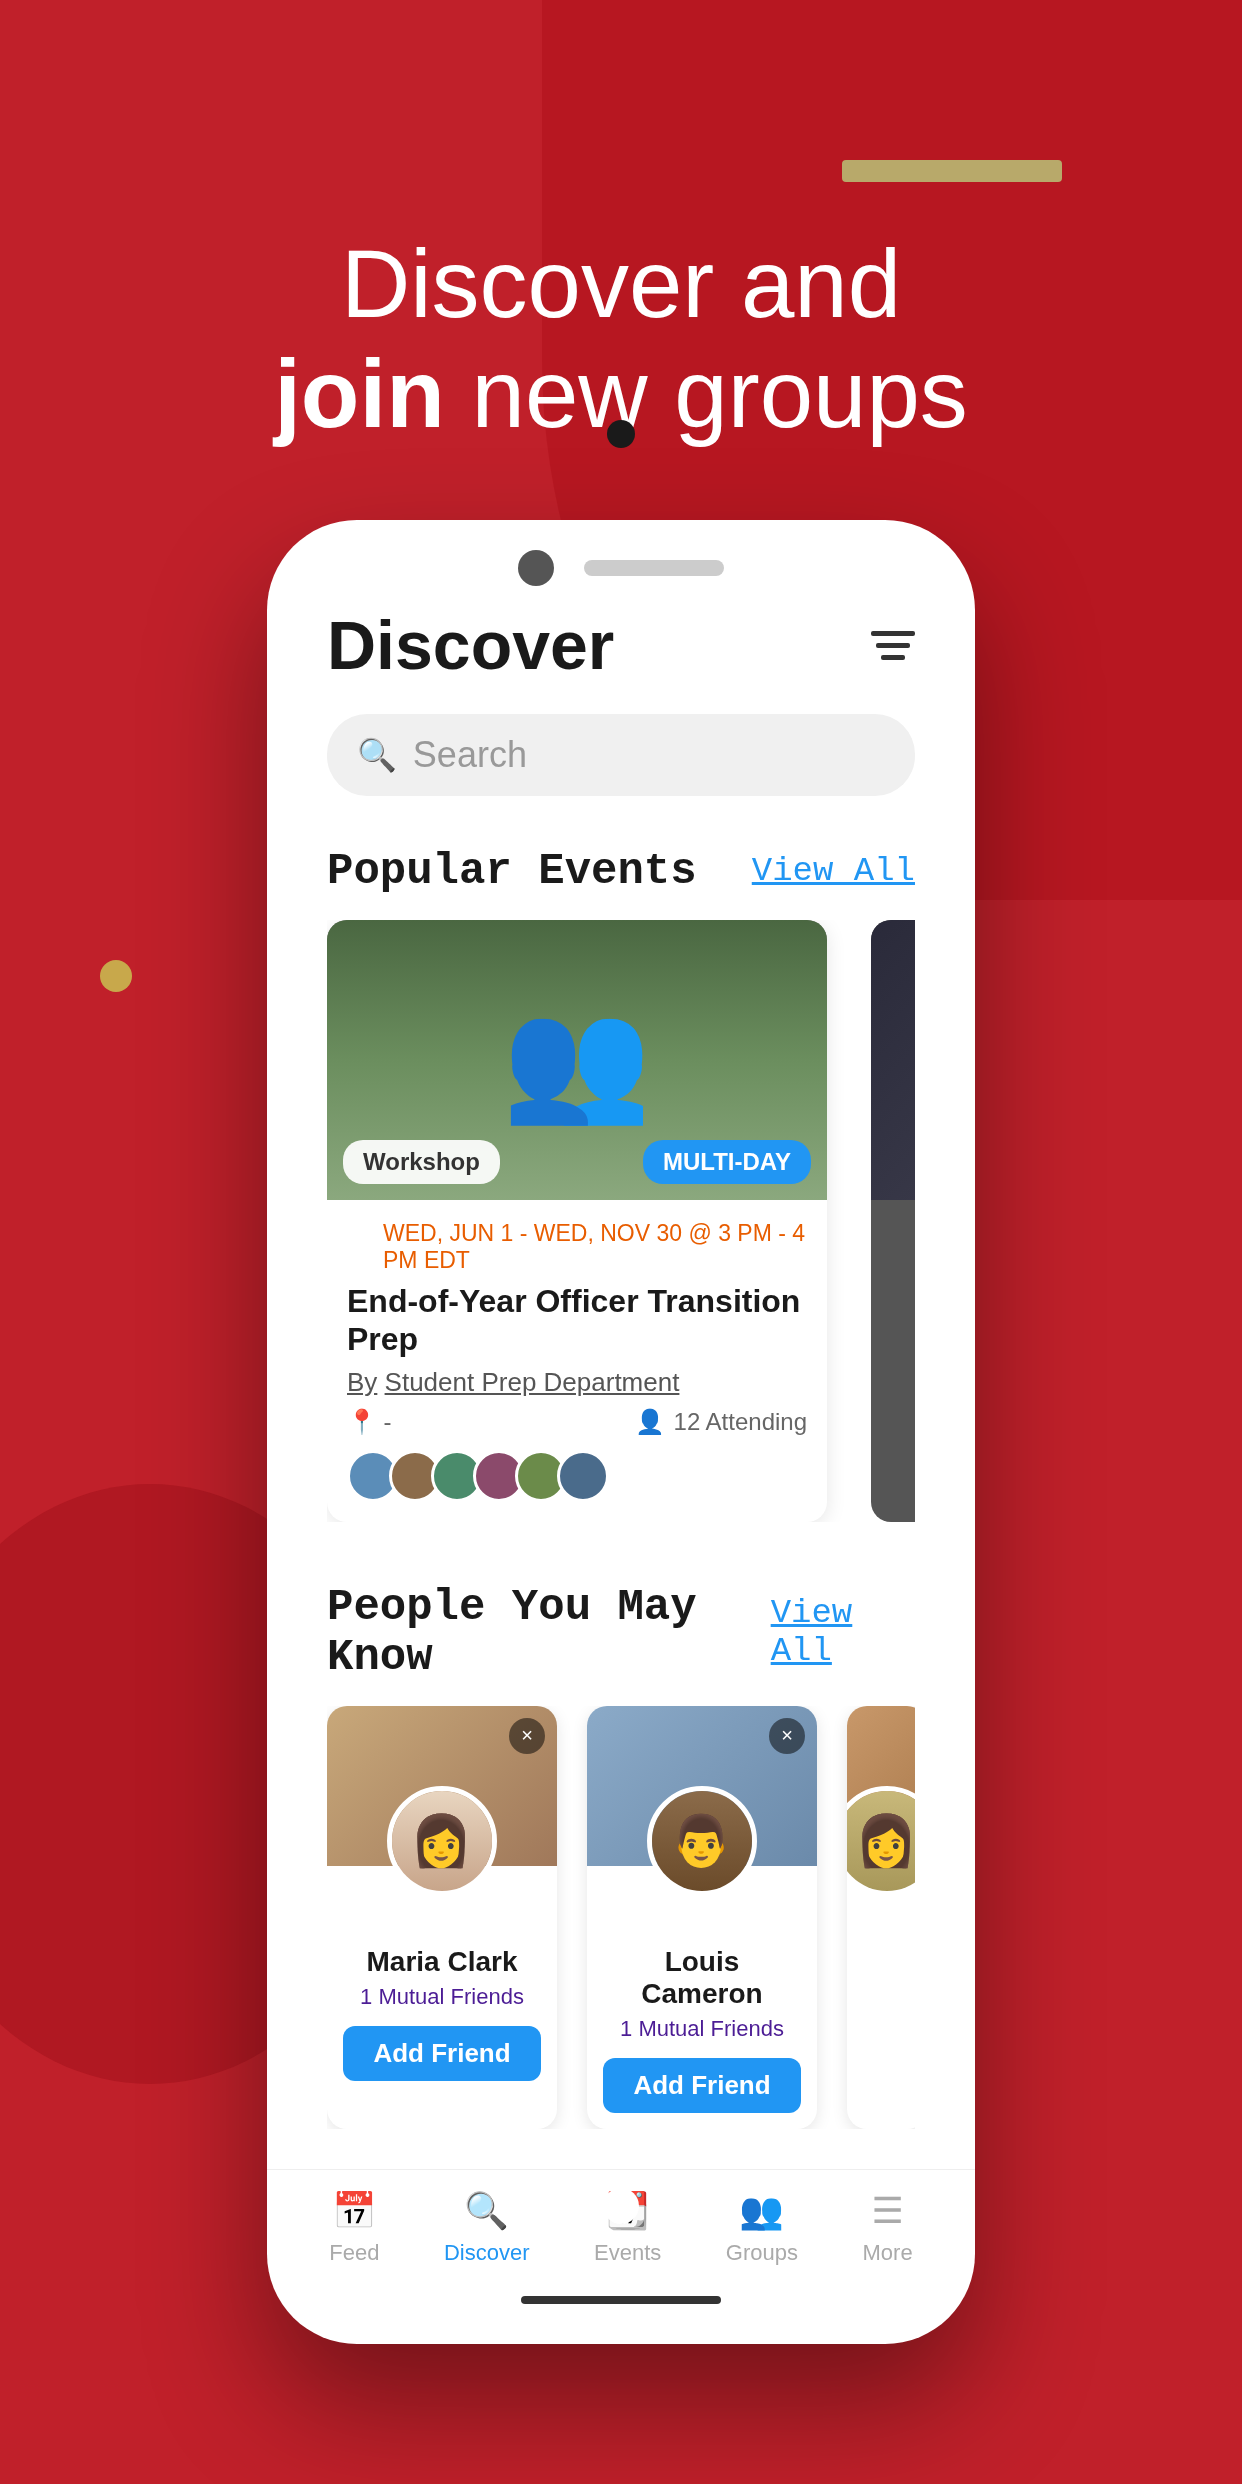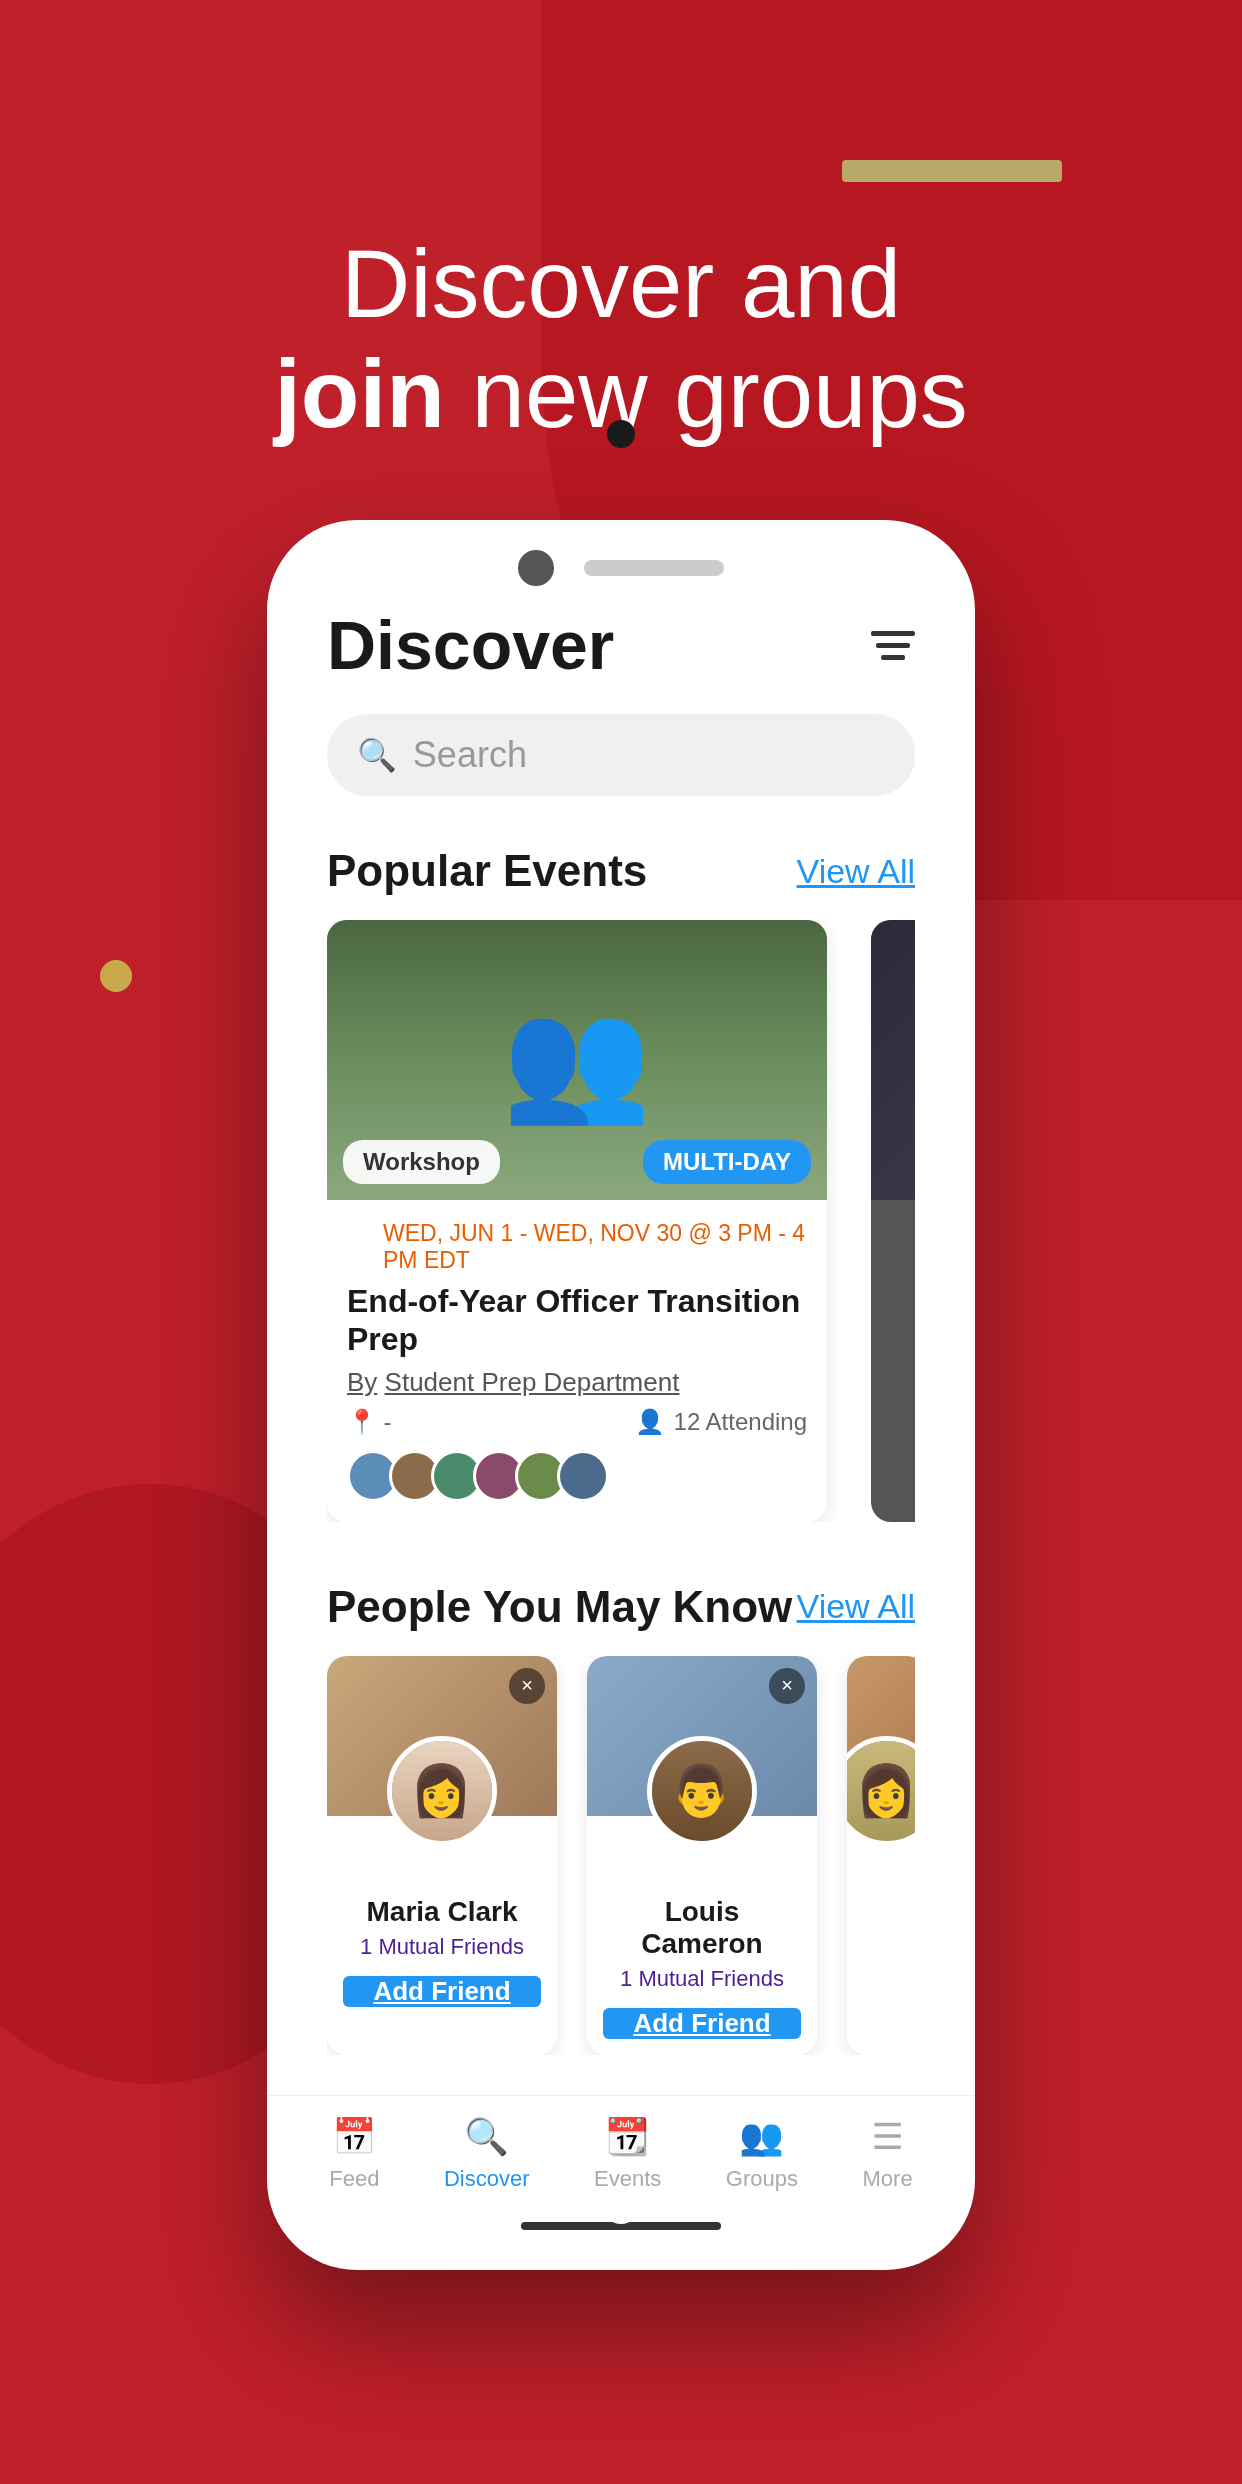--- a/index.html
+++ b/index.html
@@ -171,20 +171,21 @@
       font-size: 36px;
       color: #999;
     }
 
     
     .section-header {
       display: flex;
       align-items: center;
       justify-content: space-between;
       margin-bottom: 24px;
+      font-family: Liberation Mono, monospace;
     }
     .section-title {
       font-size: 44px;
       font-weight: 800;
       color: #1a1a1a;
     }
     .view-all-link {
       font-size: 34px;
       color: #2196F3;
       text-decoration: underline;
@@ -380,28 +381,28 @@
       color: #1a1a1a;
       margin-bottom: 6px;
     }
     .person-mutual {
       font-size: 22px;
       color: #4c1d95;
       margin-bottom: 16px;
     }
     .person-add-btn {
       width: 100%;
+      padding: 12px;
       background: #2196F3;
       color: white;
       border: none;
-      border-radius: 6px;
+      border-radius: 12px;
       font-size: 26px;
       font-weight: 700;
       cursor: pointer;
-      text-decoration: underline;
     }
 
     
     .bottom-nav {
       display: flex;
       justify-content: space-around;
       align-items: center;
       padding: 20px 30px 10px;
       border-top: 1px solid #eee;
       margin-top: 40px;

